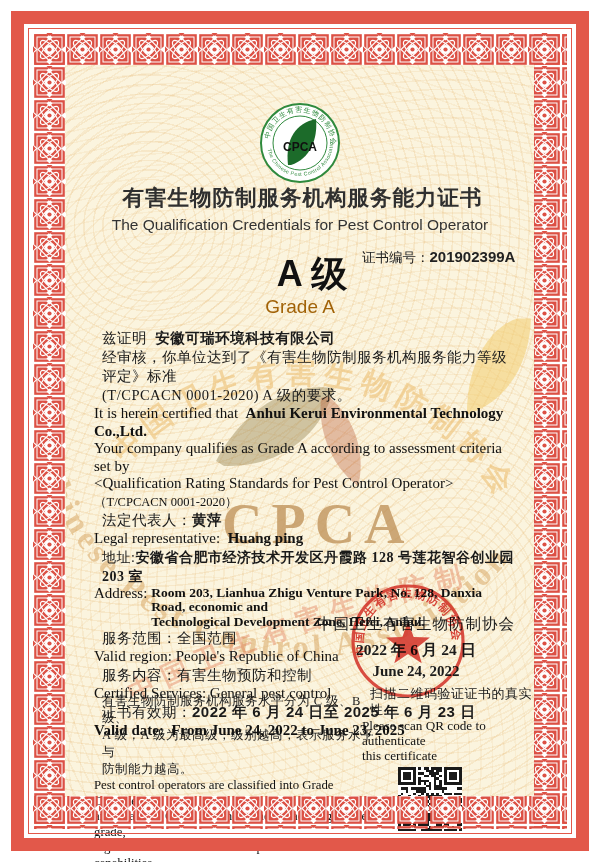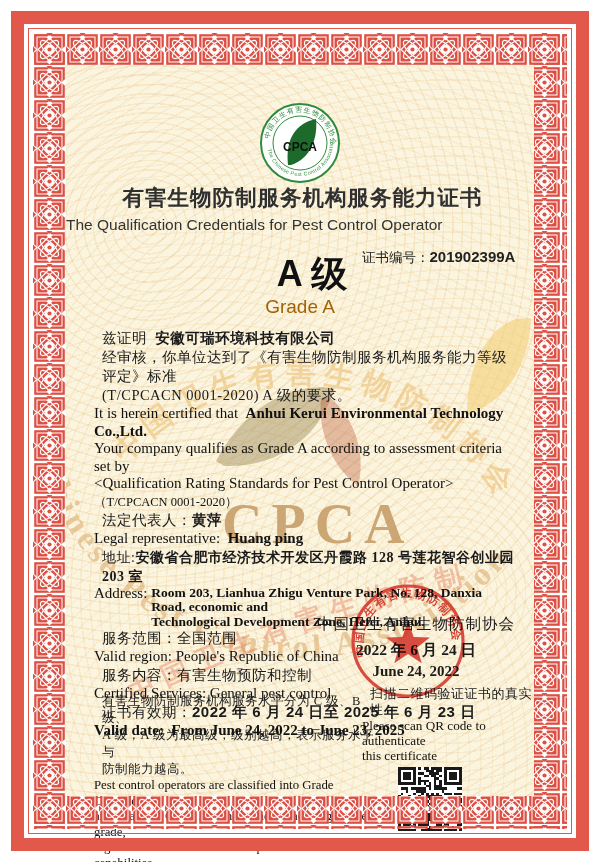--- a/index.html
+++ b/index.html
@@ -17,21 +17,21 @@
       repeating-radial-gradient(circle at 82% 72%, rgba(224,166,84,0) 0 8px, rgba(224,166,84,.13) 8px 9.5px),
       repeating-radial-gradient(circle at 30% 95%, rgba(224,166,84,0) 0 10px, rgba(224,166,84,.10) 10px 11.5px);}
   .wm-svg{position:absolute;left:66px;top:66px;z-index:2;pointer-events:none;}
   .wm-cpca{position:absolute;left:222px;top:492px;z-index:2;font-weight:bold;font-size:56px;
     letter-spacing:9px;color:#c1955d;opacity:.8;font-family:"Liberation Serif",serif;pointer-events:none;}
   
   .content{position:absolute;left:66px;top:66px;width:468px;height:730px;z-index:10;color:#1c1c1c;}
   .logo{position:absolute;left:192px;top:35px;width:84px;height:84px;}
   .title-zh{position:absolute;left:5px;right:0;top:117px;text-align:center;font-size:21.5px;font-weight:bold;
     letter-spacing:1px;color:#2f2f2f;}
-  .title-en{position:absolute;left:0;right:0;top:150px;font-size:15.5px;color:#333;}
+  .title-en{position:absolute;left:0;right:0;top:150px;text-align:center;font-size:15.5px;color:#333;}
   .certnum{position:absolute;left:296px;top:182px;font-size:13.5px;line-height:18px;color:#222;}
   .certnum .num{font-weight:bold;font-size:15px;}
   .grade{position:absolute;left:0;right:0;top:188px;text-align:center;}
   .grade .g-zh{font-size:36px;font-weight:bold;color:#111;line-height:40px;padding-left:24px;}
   .grade .g-en{font-size:19px;color:#a16207;margin-top:2px;}
   .body{position:absolute;left:28px;top:263px;width:422px;}
   .zh{font-family:"Liberation Serif",serif;font-size:14.5px;line-height:19px;color:#1a1a1a;letter-spacing:.5px;margin-left:8px;}
   .en{font-family:"Liberation Serif",serif;font-size:15px;line-height:17.5px;color:#111;letter-spacing:0;}
   .b{font-weight:bold;}
   .addr-en{font-size:13.5px;line-height:14.5px;font-weight:bold;}

